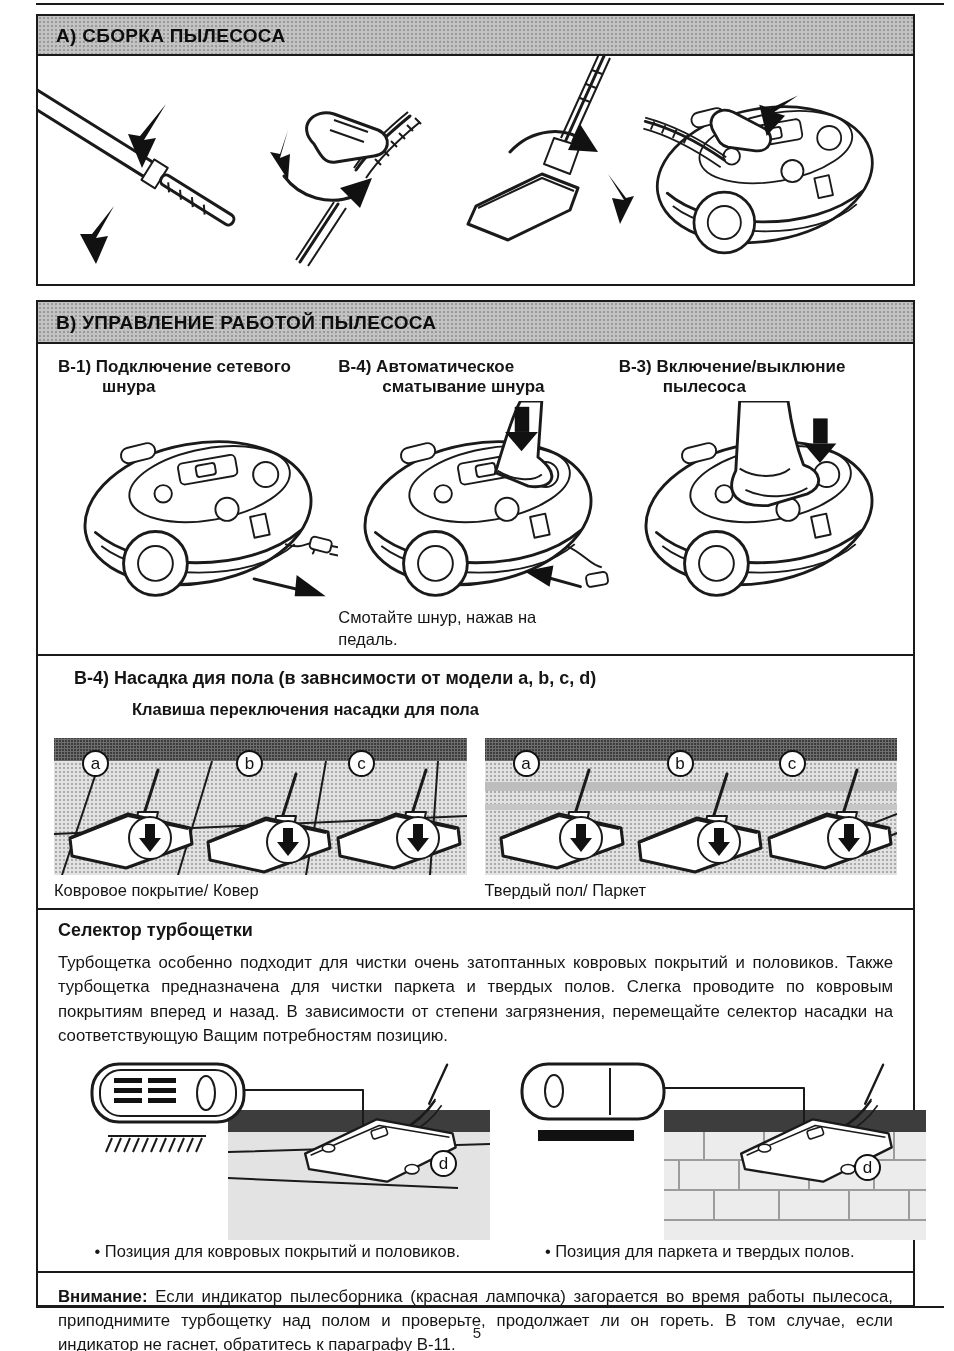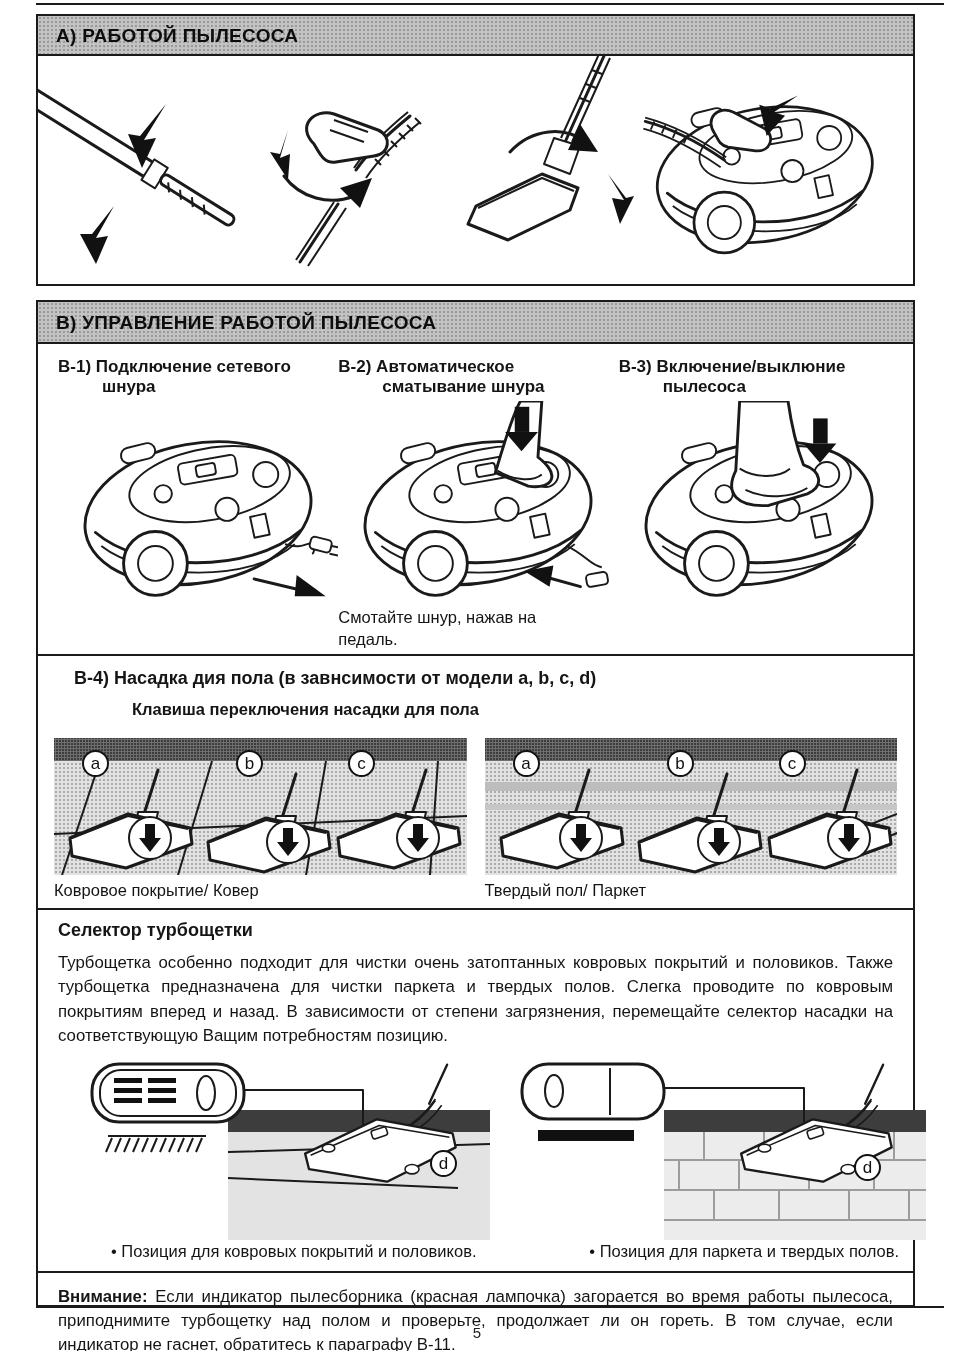--- a/index.html
+++ b/index.html
@@ -48,21 +48,21 @@
   .strip-caps { display:flex; gap:18px; padding:6px 16px 8px 16px; }
   .strip-caps span { width:415px; font-size:16.5px; }
 
   .sel { padding:10px 20px 0 20px; }
   .sel-h { font-weight:bold; font-size:18px; }
   .sel-p { font-size:16.8px; line-height:1.45; text-align:justify; margin-top:10px; }
 
   .illos { display:flex; gap:24px; padding:12px 14px 0 40px; }
   .illo { position:relative; width:412px; height:180px; }
   .illo-caps { display:flex; gap:24px; padding:2px 14px 0 40px; }
-  .illo-caps span { width:412px; font-size:16.5px; text-align:right; }
+  .illo-caps span { width:412px; font-size:16.5px; text-align:center; }
 
   .notice { padding:12px 20px 0 20px; font-size:16.8px; line-height:1.42; text-align:justify; }
   .notice b { font-weight:bold; }
 
   svg .ln  { fill:none; stroke:#1a1a1a; stroke-width:3; stroke-linejoin:round; stroke-linecap:round; }
   svg .ln2 { fill:none; stroke:#1a1a1a; stroke-width:2; stroke-linejoin:round; }
   svg .wh  { fill:#ffffff; stroke:#1a1a1a; stroke-width:3; stroke-linejoin:round; }
   svg .wh2 { fill:#ffffff; stroke:#1a1a1a; stroke-width:2; stroke-linejoin:round; }
   svg .blk { fill:#111; stroke:none; }
 </style>
@@ -106,21 +106,21 @@
       <ellipse class="wh2" cx="300" cy="140" rx="9" ry="6"></ellipse>
     </g>
   </defs>
 </svg>
 
 <div class="page">
   <div class="topline"></div>
 
   <section class="boxA">
     <div class="bar">
-      <span>А) РАБОТОЙ ПЫЛЕСОСА</span>
+      <span>А) СБОРКА ПЫЛЕСОСА</span>
     </div>
     <div class="artA">
       <svg width="875" height="226" viewBox="0 0 875 226">
 
         <g transform="rotate(-58 120 120)">
           <rect class="wh" x="112" y="-36" width="17" height="150" rx="8"></rect>
           <rect class="wh2" x="108" y="108" width="24" height="16"></rect>
           <rect class="wh" x="115" y="124" width="11" height="84" rx="5"></rect>
           <path class="ln2" d="M120,132 l-8,6 M120,146 l-8,6 M120,160 l-8,6 M120,174 l-8,6"></path>
         </g>
@@ -176,21 +176,21 @@
             <path class="ln2" d="M230,148 C248,154 252,146 262,146 C258,152 262,156 258,158"></path>
             <rect class="wh2" x="256" y="142" width="22" height="13" rx="4" transform="rotate(14 267 148)"></rect>
             <path class="ln2" d="M278,150 l10,2 M276,158 l10,2"></path>
             <path class="ln" d="M198,184 L248,196" stroke-width="11"></path>
             <polygon class="blk" points="272,202 242,180 240,202"></polygon>
           </svg>
         </div>
         <div class="step-cap"></div>
       </div>
       <div class="step">
-        <div class="step-h1">В-2) Автоматическое</div>
+        <div class="step-h1">В-4) Автоматическое</div>
         <div class="step-h2">сматывание шнура</div>
         <div class="step-art">
           <svg width="280" height="205" viewBox="0 0 280 212">
             <use href="#vac"></use>
             <path class="wh" d="M206,0 L202,58 C226,76 218,92 192,88 L158,74 C168,40 178,10 184,0 Z"></path>
             <path class="ln2" d="M160,72 C176,82 196,84 206,76"></path>
             <rect class="blk" x="178" y="6" width="15" height="26"></rect>
             <polygon class="blk" points="168,32 202,32 185,52"></polygon>
             <path class="ln2" d="M232,150 C250,158 256,170 268,172"></path>
             <rect class="wh2" x="252" y="178" width="22" height="13" rx="4" transform="rotate(-10 263 184)"></rect>

